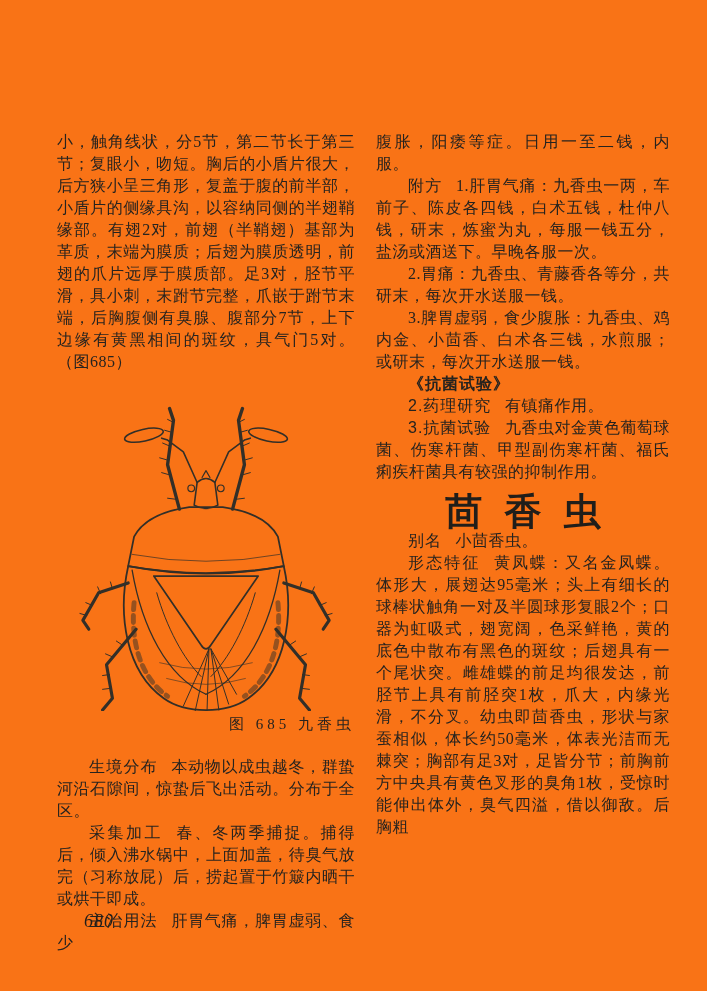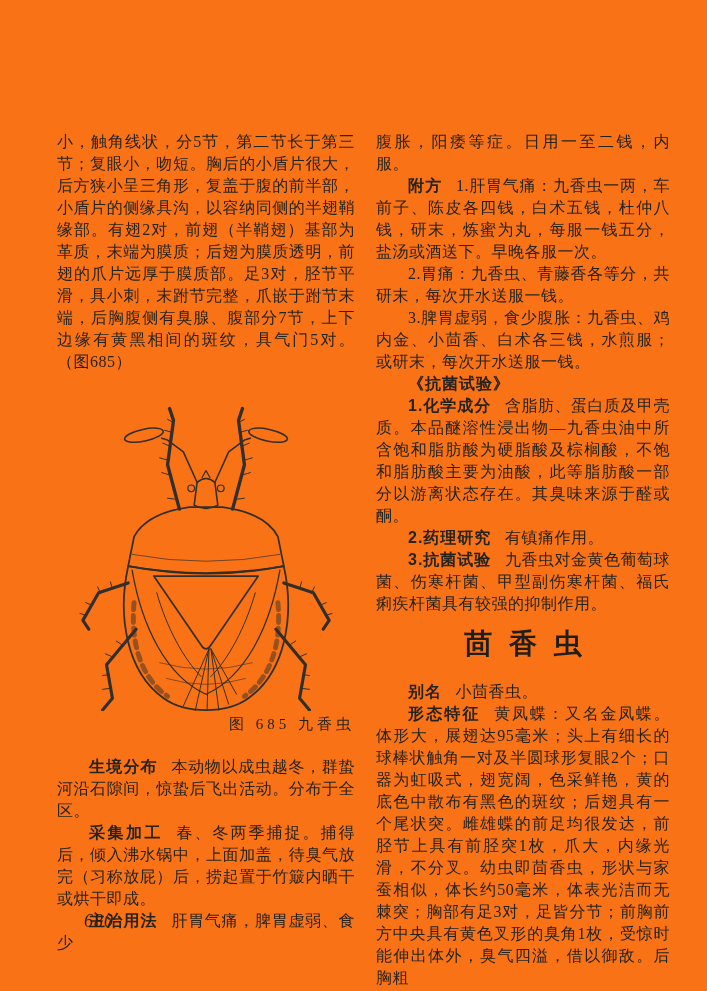--- a/index.html
+++ b/index.html
@@ -8,38 +8,38 @@
     font-family:"Liberation Serif","DejaVu Serif",serif;color:#26231f;
     overflow:hidden;
   }
   .col{position:absolute;top:131px;font-size:16px;line-height:22px;}
   .col-left{left:57px;width:298px;}
   .col-right{left:376px;width:294px;}
   .para{margin:0;text-align:justify;letter-spacing:0.5px;}
   .indent{text-indent:2em;}
   .lbl{
     font-family:"Liberation Sans","DejaVu Sans",sans-serif;
-    font-weight:700;margin-right:0.85em;letter-spacing:1px;
+    font-weight:400;margin-right:0.85em;letter-spacing:1px;
   }
   .ref-head{
     font-family:"Liberation Sans","DejaVu Sans",sans-serif;
     font-weight:700;letter-spacing:1px;
   }
   .figure{margin:8px 0 0 0;text-align:center;}
   .figure svg{display:block;margin:0 auto;}
   .figcaption{
     font-size:15px;line-height:20px;margin-top:3px;text-align:right;
     letter-spacing:4px;color:#26231f;
   }
   .sec{margin-top:0;}
   .sec-first{margin-top:22px;}
   .entry-heading{
     font-family:"Liberation Sans","DejaVu Sans",sans-serif;
-    font-size:28px;line-height:34px;font-weight:700;text-align:center;
-    letter-spacing:0.6em;padding-left:0.6em;margin:12px 0 20px 0;color:#211e1a;
+    font-size:37px;line-height:34px;font-weight:700;text-align:center;
+    letter-spacing:0.6em;padding-left:0.6em;margin:12px 0 1px 0;color:#211e1a;
   }
   .page-number{
     position:absolute;left:84px;top:911px;font-weight:400;font-style:italic;
     font-size:18px;letter-spacing:1px;color:#211e1a;
   }
   .ink{stroke:#332f28;fill:none;stroke-linecap:round;stroke-linejoin:round;}
 </style>
 </head>
 <body>
 
@@ -125,23 +125,20 @@
 
     <p class="para indent">
       <span class="lbl">附方</span><span>1.肝胃气痛：九香虫一两，车前子、陈皮各四钱，白术五钱，杜仲八钱，研末，炼蜜为丸，每服一钱五分，盐汤或酒送下。早晚各服一次。</span>
     </p>
     <p class="para indent">2.胃痛：九香虫、青藤香各等分，共研末，每次开水送服一钱。</p>
     <p class="para indent">3.脾胃虚弱，食少腹胀：九香虫、鸡内金、小茴香、白术各三钱，水煎服；或研末，每次开水送服一钱。</p>
 
     <p class="para indent ref-head">《抗菌试验》</p>
 
     <p class="para indent">
-      <span class="lbl">1.化学成分</span><span>含脂肪、蛋白质及甲壳质。本品醚溶性浸出物—九香虫油中所含饱和脂肪酸为硬脂酸及棕榈酸，不饱和脂肪酸主要为油酸，此等脂肪酸一部分以游离状态存在。其臭味来源于醛或酮。</span>
-    </p>
-    <p class="para indent">
       <span class="lbl">2.药理研究</span><span>有镇痛作用。</span>
     </p>
     <p class="para indent">
       <span class="lbl">3.抗菌试验</span><span>九香虫对金黄色葡萄球菌、伤寒杆菌、甲型副伤寒杆菌、福氏痢疾杆菌具有较强的抑制作用。</span>
     </p>
 
     <h2 class="entry-heading">茴香虫</h2>
 
     <p class="para indent">
       <span class="lbl">别名</span><span>小茴香虫。</span>

